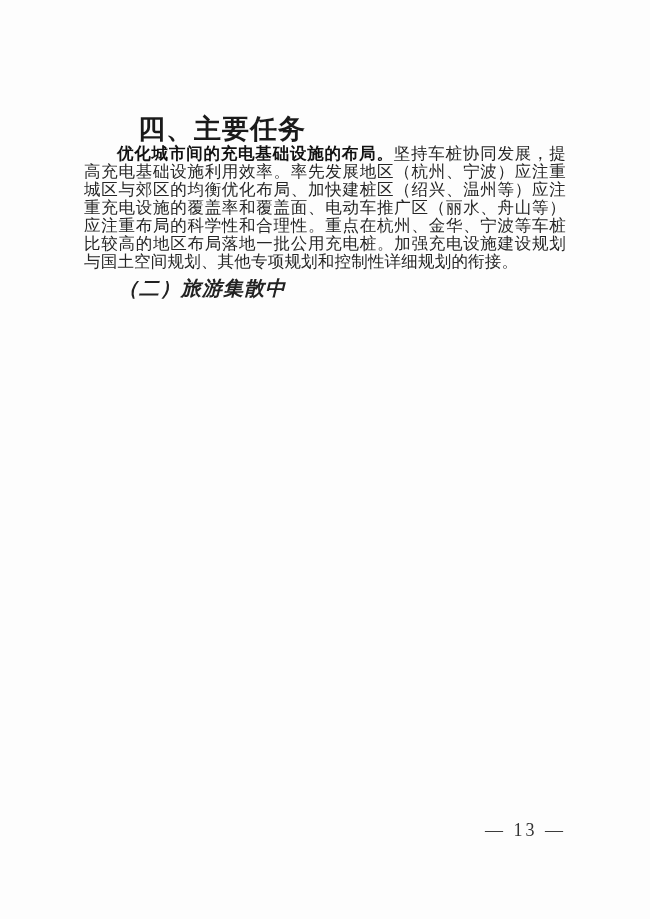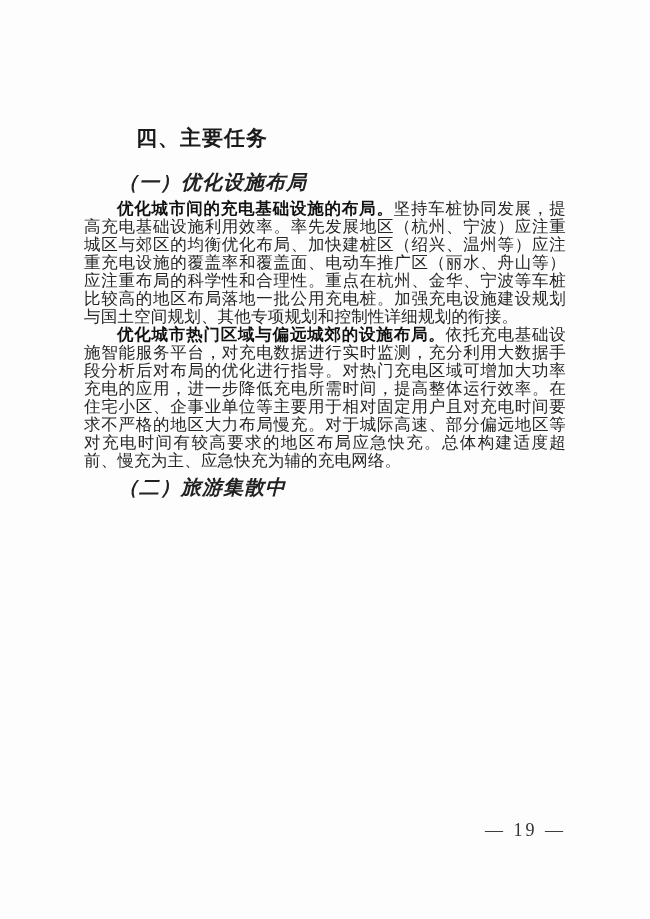--- a/index.html
+++ b/index.html
@@ -17,25 +17,25 @@
     padding: 112px 84px 0 84px;
     font-family: "Liberation Serif", "DejaVu Serif", serif;
     color: #262626;
     overflow: hidden;
   }
   .content {
     width: 482px;
   }
   .main-heading {
     font-family: "DejaVu Sans", "Liberation Sans", sans-serif;
-    font-size: 21px;
+    font-size: 27px;
     font-weight: 700;
     color: #1a1a1a;
     line-height: 33px;
-    margin: 10px;
+    margin: 0;
     text-indent: 2em;
     letter-spacing: 1px;
   }
   .section-heading {
     font-size: 20px;
     font-style: italic;
     font-weight: 600;
     color: #222;
     line-height: 35px;
     margin: 0;
@@ -66,25 +66,23 @@
   }
 </style>
 </head>
 <body>
 
 <div class="page">
   <div class="content">
 
     <h2 class="main-heading">四、主要任务</h2>
 
-    <h3 class="section-heading">（一）优化设施布局</h3>
 
     <p class="para"><span class="lead">优化城市间的充电基础设施的布局。</span><span>坚持车桩协同发展，提高充电基础设施利用效率。率先发展地区（杭州、宁波）应注重城区与郊区的均衡优化布局、加快建桩区（绍兴、温州等）应注重充电设施的覆盖率和覆盖面、电动车推广区（丽水、舟山等）应注重布局的科学性和合理性。重点在杭州、金华、宁波等车桩比较高的地区布局落地一批公用充电桩。加强充电设施建设规划与国土空间规划、其他专项规划和控制性详细规划的衔接。</span></p>
 
-    <p class="para"><span class="lead">优化城市热门区域与偏远城郊的设施布局。</span><span>依托充电基础设施智能服务平台，对充电数据进行实时监测，充分利用大数据手段分析后对布局的优化进行指导。对热门充电区域可增加大功率充电的应用，进一步降低充电所需时间，提高整体运行效率。在住宅小区、企事业单位等主要用于相对固定用户且对充电时间要求不严格的地区大力布局慢充。对于城际高速、部分偏远地区等对充电时间有较高要求的地区布局应急快充。总体构建适度超前、慢充为主、应急快充为辅的充电网络。</span></p>
 
     <h3 class="section-heading">（二）旅游集散中</h3>
 
 
   </div>
 
-  <div class="page-number">— 19 —</div>
+  <div class="page-number">— 13 —</div>
 </div>
 
 </body></html>

